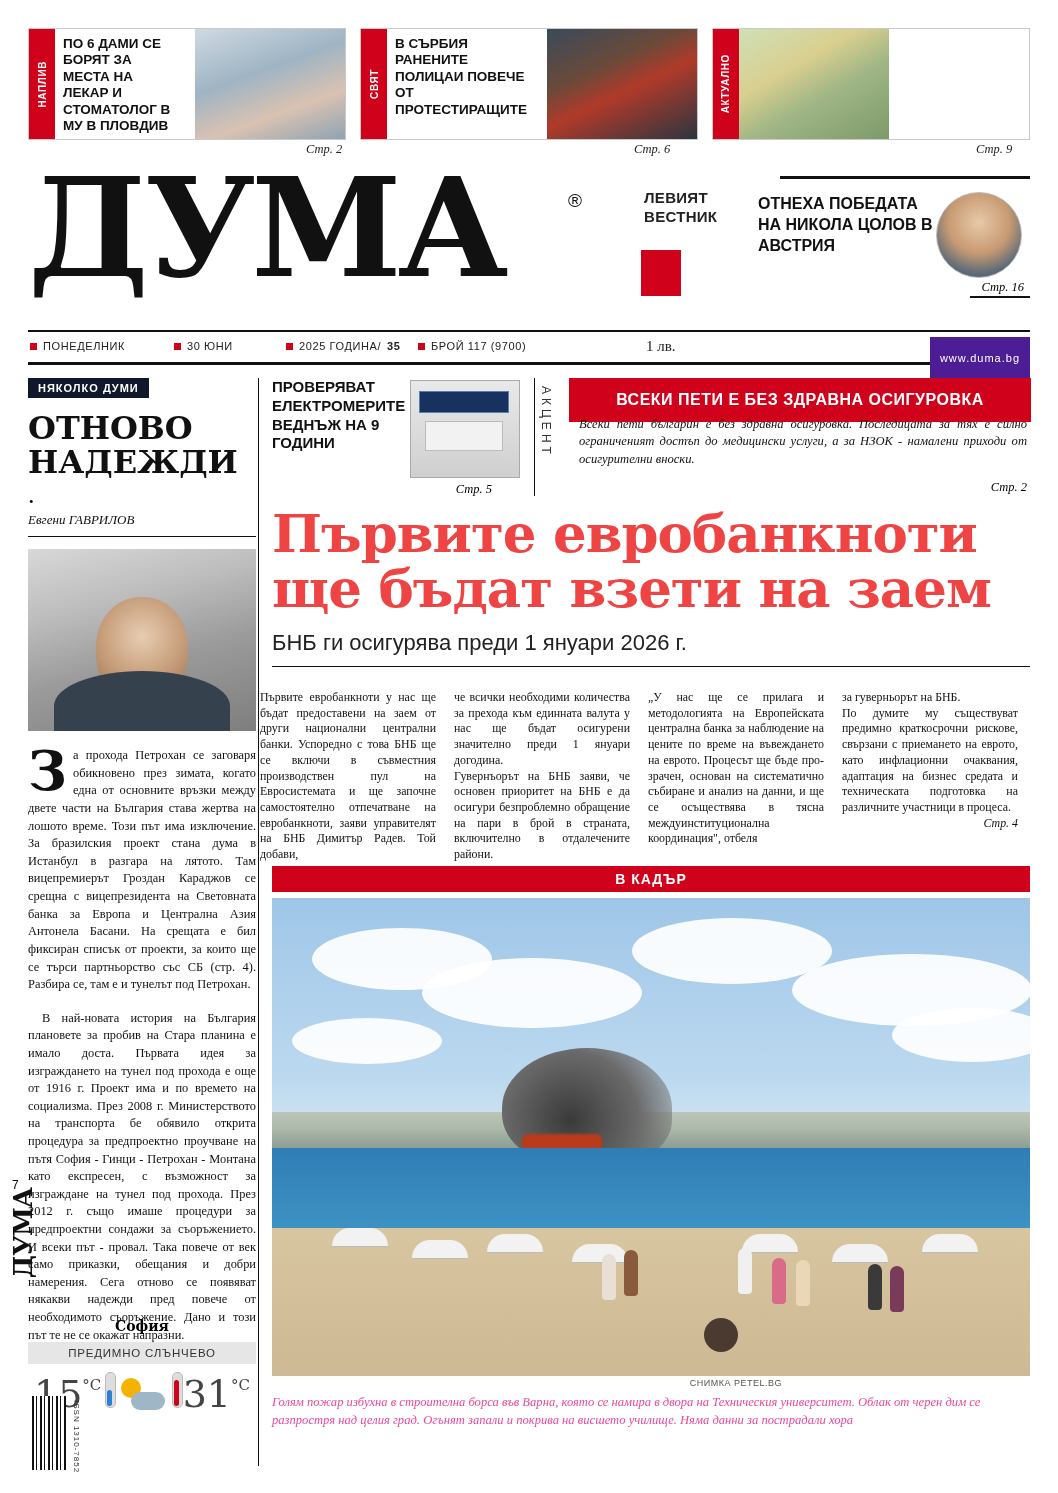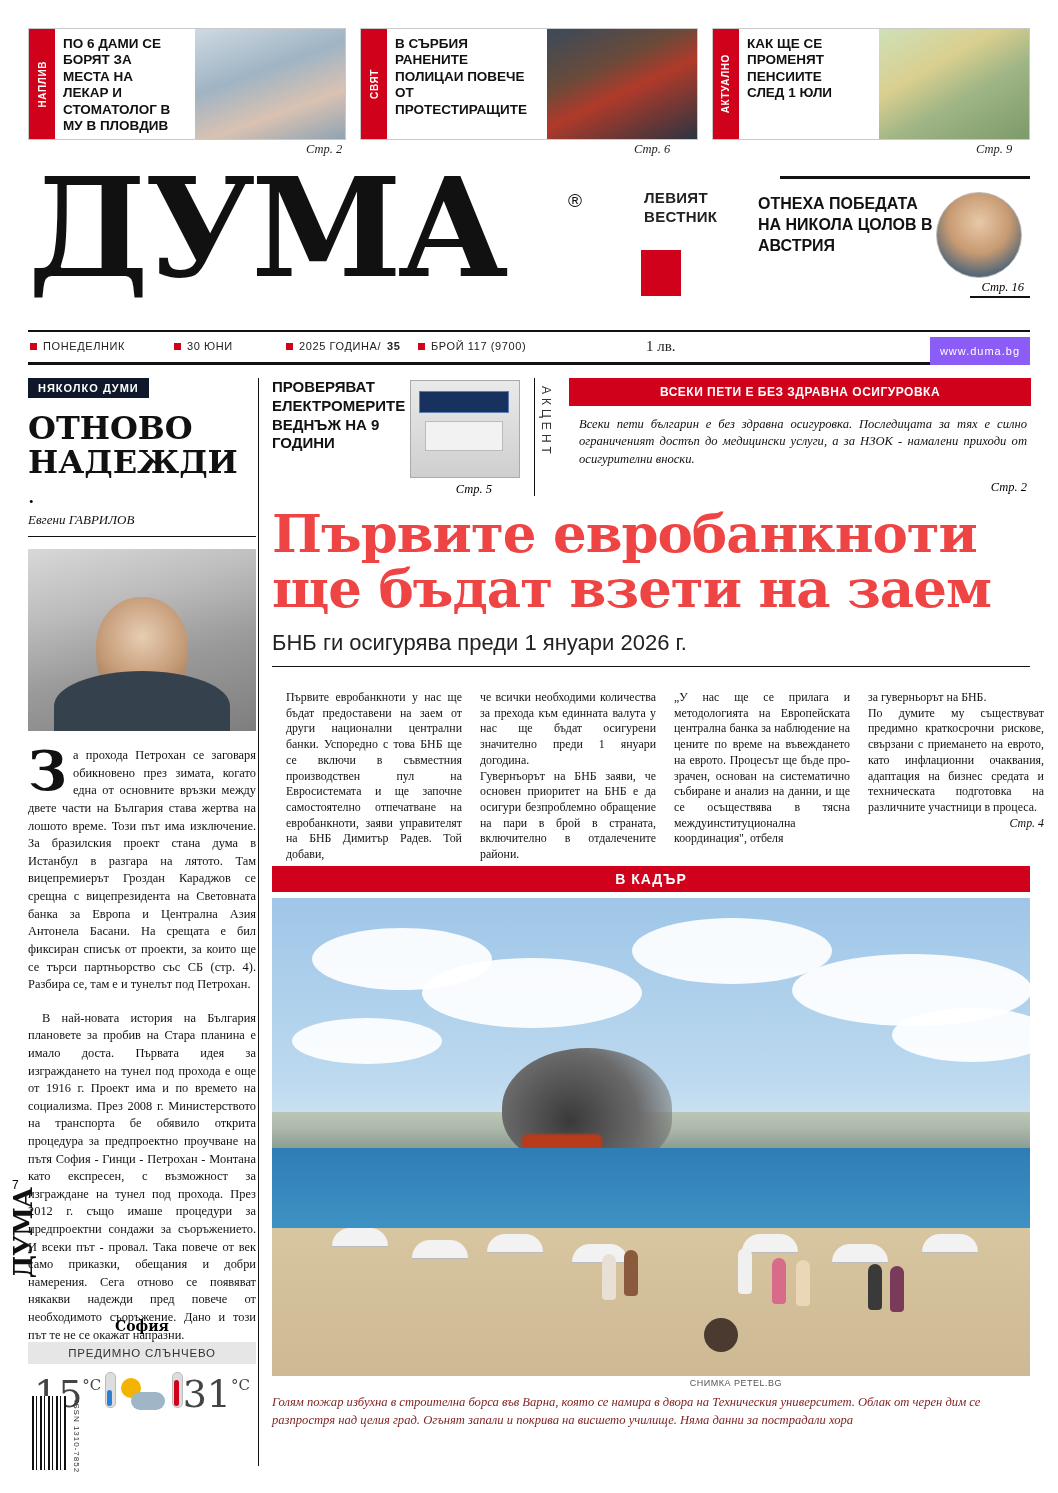--- a/index.html
+++ b/index.html
@@ -62,22 +62,22 @@
     position:absolute;left:28px;top:330px;width:1002px;height:30px;
     border-top:2px solid #111;border-bottom:3px solid #111;
     font-family:"Liberation Sans",sans-serif;font-size:11px;color:#222;
   }
   .dateline .i{position:absolute;top:8px;display:flex;align-items:center;gap:6px;letter-spacing:.6px;}
   .dateline .i b{font-weight:bold;}
   .dot{width:7px;height:7px;background:#d0021b;display:inline-block;}
   .d1{left:2px;} .d2{left:146px;} .d3{left:258px;} .d4{left:390px;}
   .price{position:absolute;left:618px;top:6px;font-family:"Liberation Serif",serif;font-size:15px;}
   .weburl{
-    position:absolute;right:0;top:5px;background:#8b5cf6;color:#fff;font-size:11px;
-    padding:8px 10px;font-family:"Liberation Sans",sans-serif;letter-spacing:1px;
+    position:absolute;right:0;top:5px;background:#4c1d95;color:#fff;font-size:11px;
+    padding:15px 10px;font-family:"Liberation Sans",sans-serif;letter-spacing:1px;
   }
 
   
   .leftcol{position:absolute;left:28px;top:378px;width:228px;}
   .badge{
     background:#0f172a;color:#fff;font-family:"Liberation Sans",sans-serif;font-weight:bold;
     font-size:11px;letter-spacing:1px;padding:4px 10px;display:inline-block;text-transform:uppercase;
   }
   .op-title{
     font-family:"DejaVu Serif",serif;font-weight:bold;font-size:32px;line-height:1.06;margin-top:14px;color:#111;
@@ -154,43 +154,43 @@
   .electro .meter .dial{position:absolute;left:14px;top:40px;width:76px;height:28px;background:#f2f2f2;border:1px solid #bbb;}
   .electro .pg{position:absolute;right:28px;top:104px;font-style:italic;font-size:12.5px;}
 
   
   .accent{position:absolute;left:534px;top:378px;width:496px;height:118px;border-left:1px solid #111;}
   .accent .side{
     position:absolute;left:4px;top:8px;font-family:"Liberation Sans",sans-serif;font-size:12px;
     letter-spacing:4px;writing-mode:vertical-rl;color:#333;
   }
   .accent .bar{
-    position:absolute;left:34px;top:0;right:0;height:28px;background:#d0021b;color:#fff;
-    font-family:"Liberation Sans",sans-serif;font-weight:bold;font-size:12px;letter-spacing:.5px;
+    position:absolute;left:34px;top:0;right:0;height:44px;background:#d0021b;color:#fff;
+    font-family:"Liberation Sans",sans-serif;font-weight:bold;font-size:16px;letter-spacing:.5px;
     display:flex;align-items:center;justify-content:center;
   }
   .accent .lead{
     position:absolute;left:44px;top:38px;right:4px;font-style:italic;font-size:12.6px;line-height:1.38;
     text-align:justify;color:#111;
   }
   .accent .pg{position:absolute;right:4px;top:102px;font-style:italic;font-size:12.5px;}
 
   
   .mainhead{position:absolute;left:272px;top:506px;width:758px;}
   .mainhead h1{
     margin:0;font-family:"DejaVu Serif",serif;font-weight:bold;font-size:53px;line-height:1.04;
     letter-spacing:-1px;color:#ef4444;
   }
   .mainhead .sub{
     margin-top:14px;font-family:"Liberation Sans",sans-serif;font-size:22px;color:#222;
   }
   .mainhead .rule{margin-top:10px;height:1px;background:#111;}
 
   
-  .cols{position:absolute;left:286px;top:690px;width:758px;height:176px;display:flex;gap:18px;}
+  .cols{position:absolute;left:260px;top:690px;width:758px;height:176px;display:flex;gap:18px;}
   .cols .c{flex:1;font-size:11.9px;line-height:1.32;text-align:justify;color:#111;hyphens:auto;}
   .cols .c p{margin:0;text-indent:12px;}
   .cols .c p:first-child{text-indent:0;}
   .cols .pg{font-style:italic;text-align:right;margin-top:8px;text-indent:0;}
 
   
   .kadr{
     position:absolute;left:272px;top:866px;width:758px;height:26px;background:#d0021b;color:#fff;
     font-family:"Liberation Sans",sans-serif;font-weight:bold;font-size:14px;letter-spacing:1px;
     display:flex;align-items:center;justify-content:center;
@@ -208,21 +208,21 @@
   .photo .city{position:absolute;left:0;top:214px;width:100%;height:36px;background:linear-gradient(180deg,#b9c2b0,#97a492);opacity:.9;}
   .photo .sea{position:absolute;left:0;top:250px;width:100%;height:84px;background:linear-gradient(180deg,#2f7db5,#3f93c4);}
   .photo .sand{position:absolute;left:0;top:330px;width:100%;height:148px;background:linear-gradient(180deg,#d8c6a1,#cdb993);}
   .photo .umb{position:absolute;width:56px;height:18px;border-radius:28px 28px 0 0;background:#f2f2f2;box-shadow:0 1px 0 #bbb;}
   .photo .pers{position:absolute;width:14px;height:46px;border-radius:7px 7px 4px 4px;}
   .credit{
     position:absolute;right:276px;top:1378px;font-family:"Liberation Sans",sans-serif;font-size:9px;
     color:#555;letter-spacing:.5px;
   }
   .caption{
-    position:absolute;left:272px;top:1394px;width:758px;font-style:italic;font-size:12.6px;line-height:1.42;color:#7f1d1d;
+    position:absolute;left:272px;top:1394px;width:758px;font-style:italic;font-size:12.6px;line-height:1.42;color:#ec4899;
   }
 </style>
 </head>
 <body>
 
 <div class="page">
 
   <div class="teaser-strip">
     <div class="teaser t1">
       <div class="tag">
@@ -235,21 +235,20 @@
       <div class="tag">
           <span>СВЯТ</span>
         </div>
       <div class="txt">В СЪРБИЯ РАНЕНИТЕ ПОЛИЦАИ ПОВЕЧЕ ОТ ПРОТЕСТИРАЩИТЕ</div>
       <div class="pic"></div>
     </div>
     <div class="teaser t3">
       <div class="tag">
           <span>АКТУАЛНО</span>
         </div>
-      <div class="txt">КАК ЩЕ СЕ ПРОМЕНЯТ ПЕНСИИТЕ СЛЕД 1 ЮЛИ</div>
       <div class="pic"></div>
     </div>
   </div>
   <div class="strip-pages">
     <span class="sp1">Стр. 2</span>
     <span class="sp2">Стр. 6</span>
     <span class="sp3">Стр. 9</span>
   </div>
 
   <div class="masthead">

